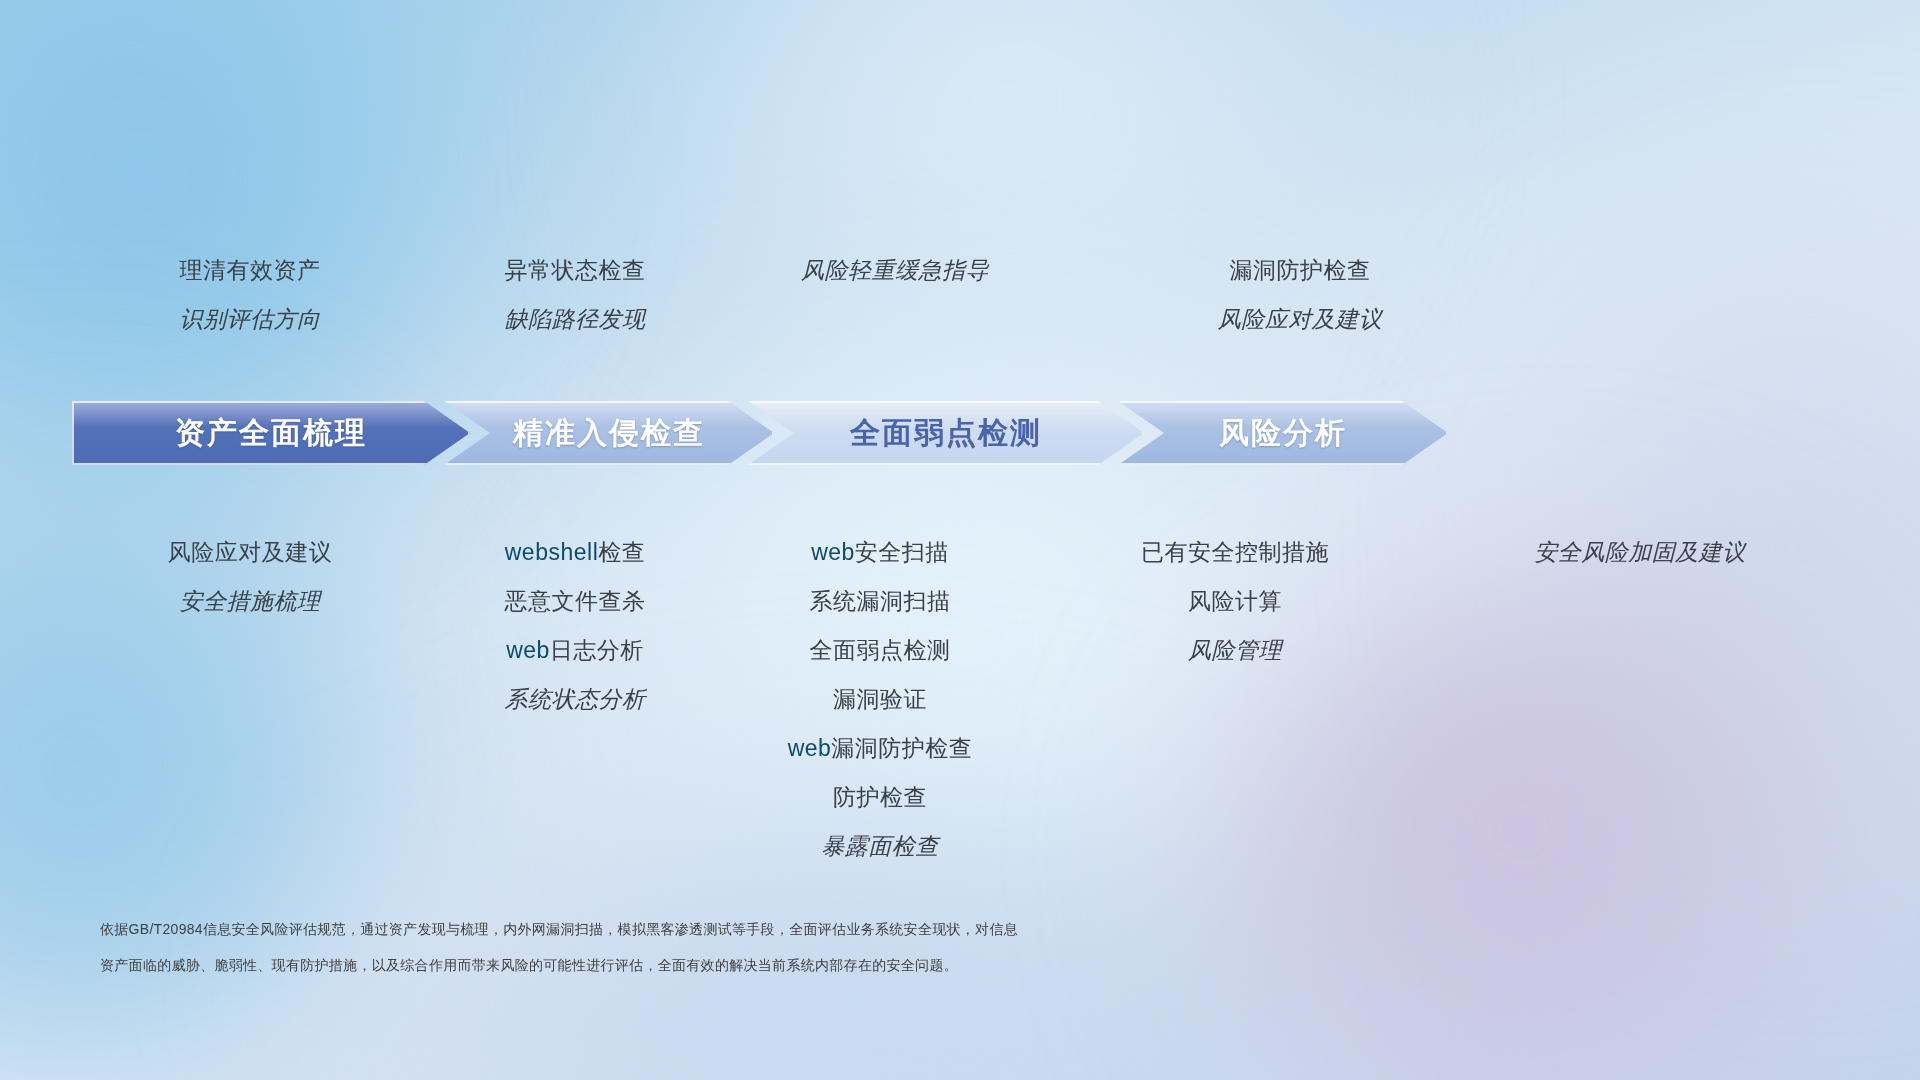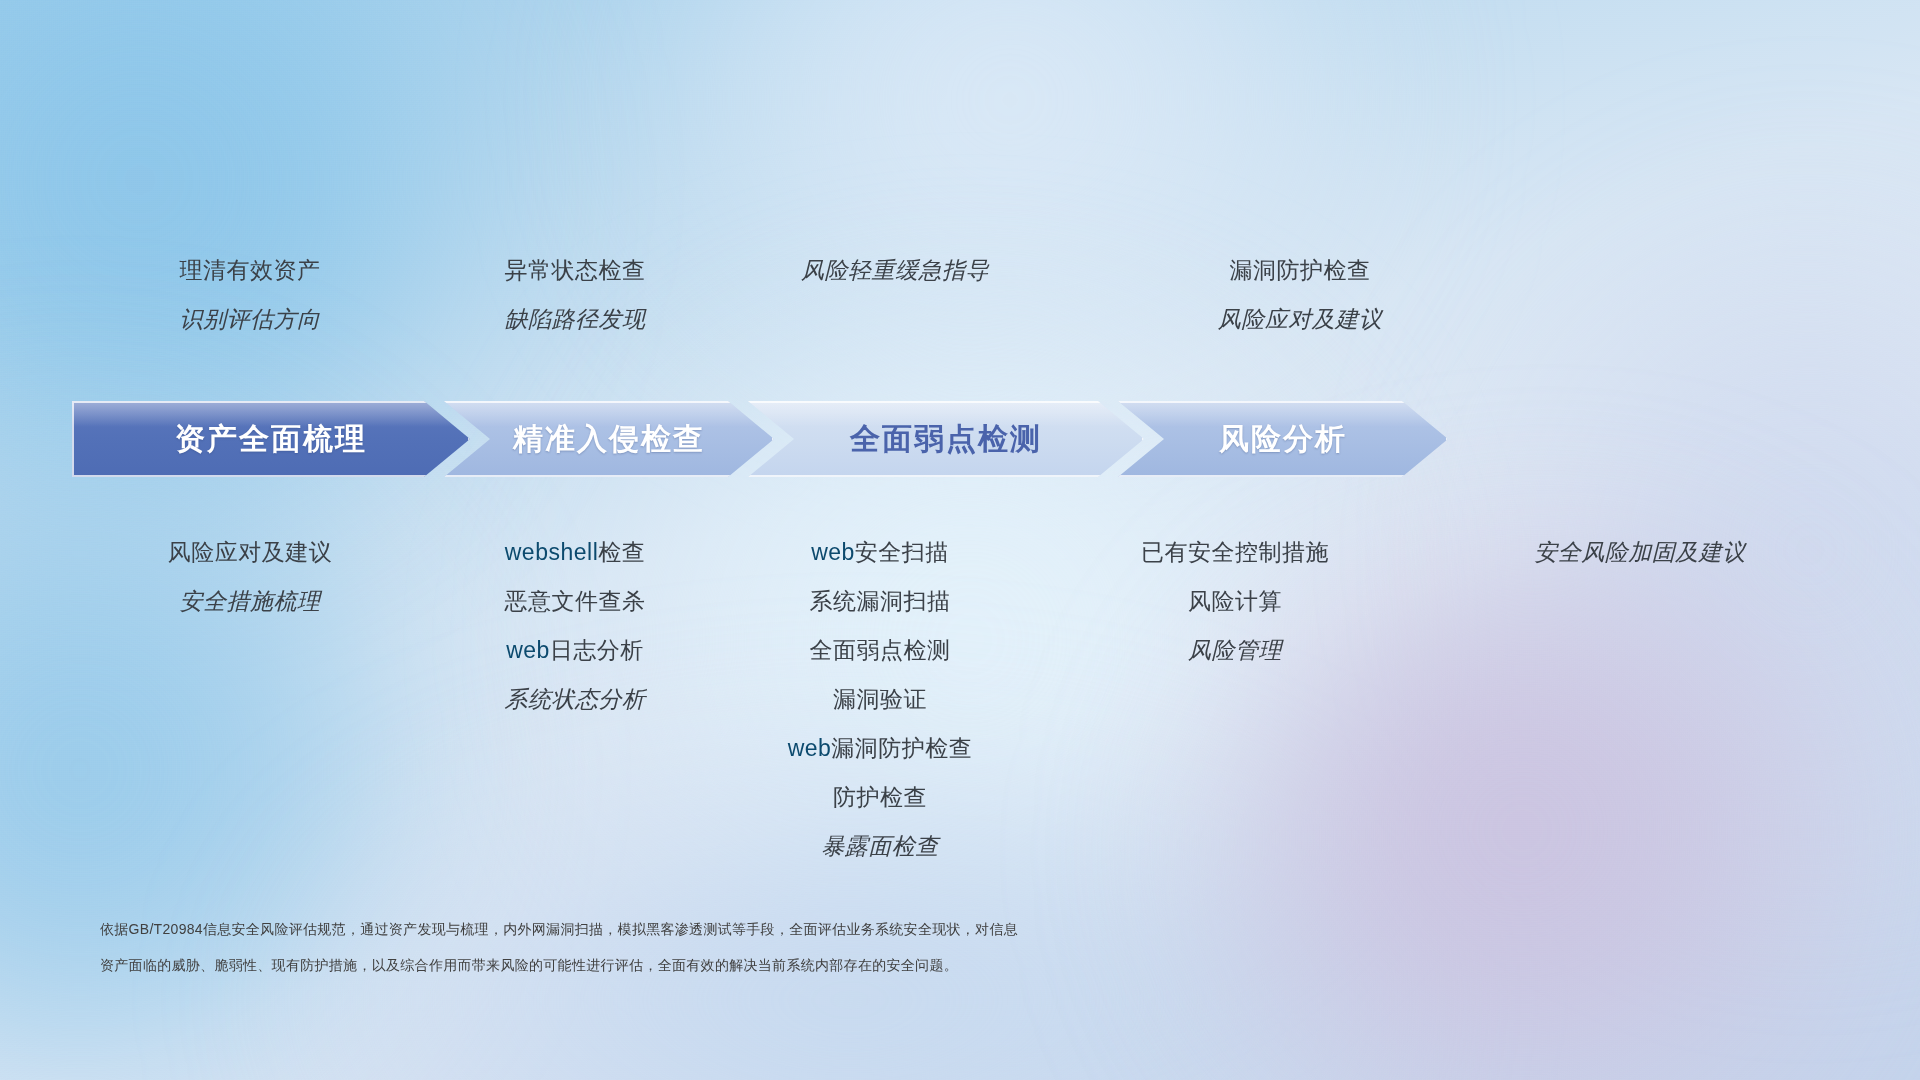--- a/index.html
+++ b/index.html
@@ -71,21 +71,21 @@
     margin-bottom:26px;white-space:nowrap;letter-spacing:.5px;
   }
   .item:last-child{margin-bottom:0;font-style:italic;}
   .item b{font-weight:400;color:#0c4a6e;}
 
   
   .banner{
     position:absolute;left:72px;top:370px;width:1782px;height:88px;
   }
   .arrow{
-    position:absolute;top:0;height:76px;
+    position:absolute;top:0;height:64px;
     display:flex;align-items:center;
     box-sizing:border-box;
   }
   .arrow .lbl{
     position:relative;z-index:3;width:100%;text-align:center;
     font-size:30px;font-weight:700;letter-spacing:2px;
     line-height:1;
   }
   .shape{position:absolute;inset:0;z-index:1;}
   .edge{position:absolute;inset:0;z-index:2;pointer-events:none;}

